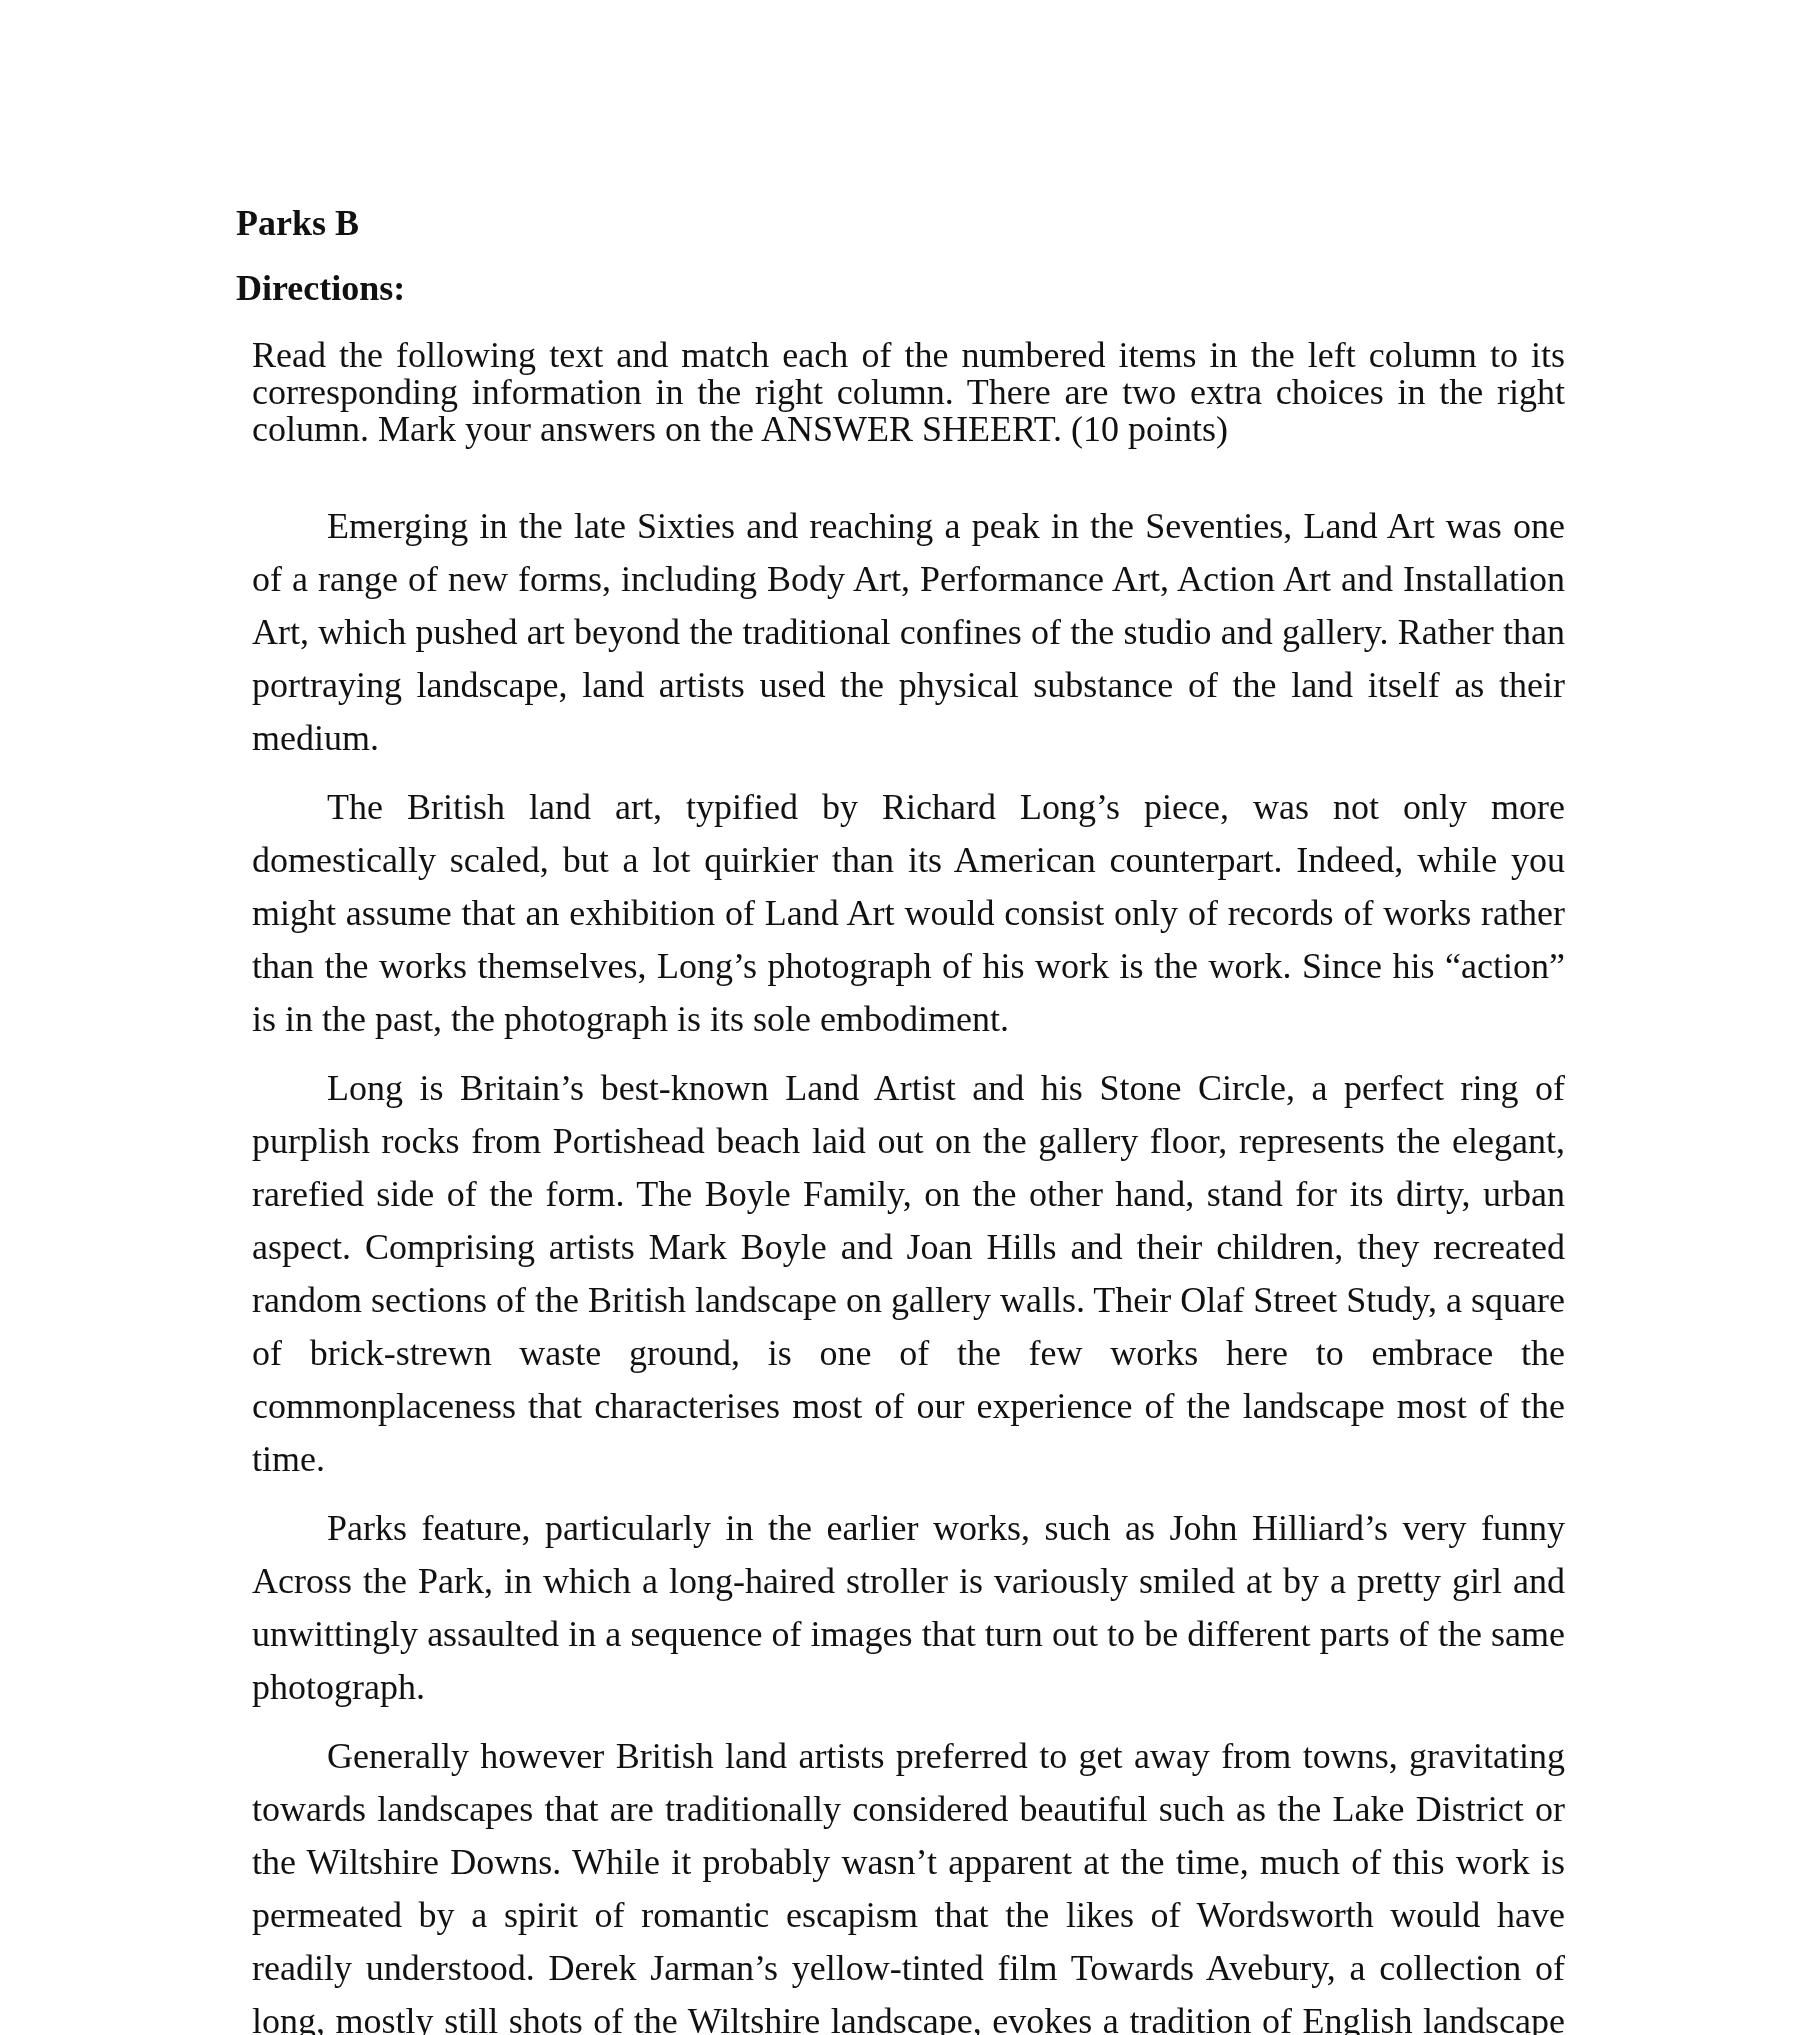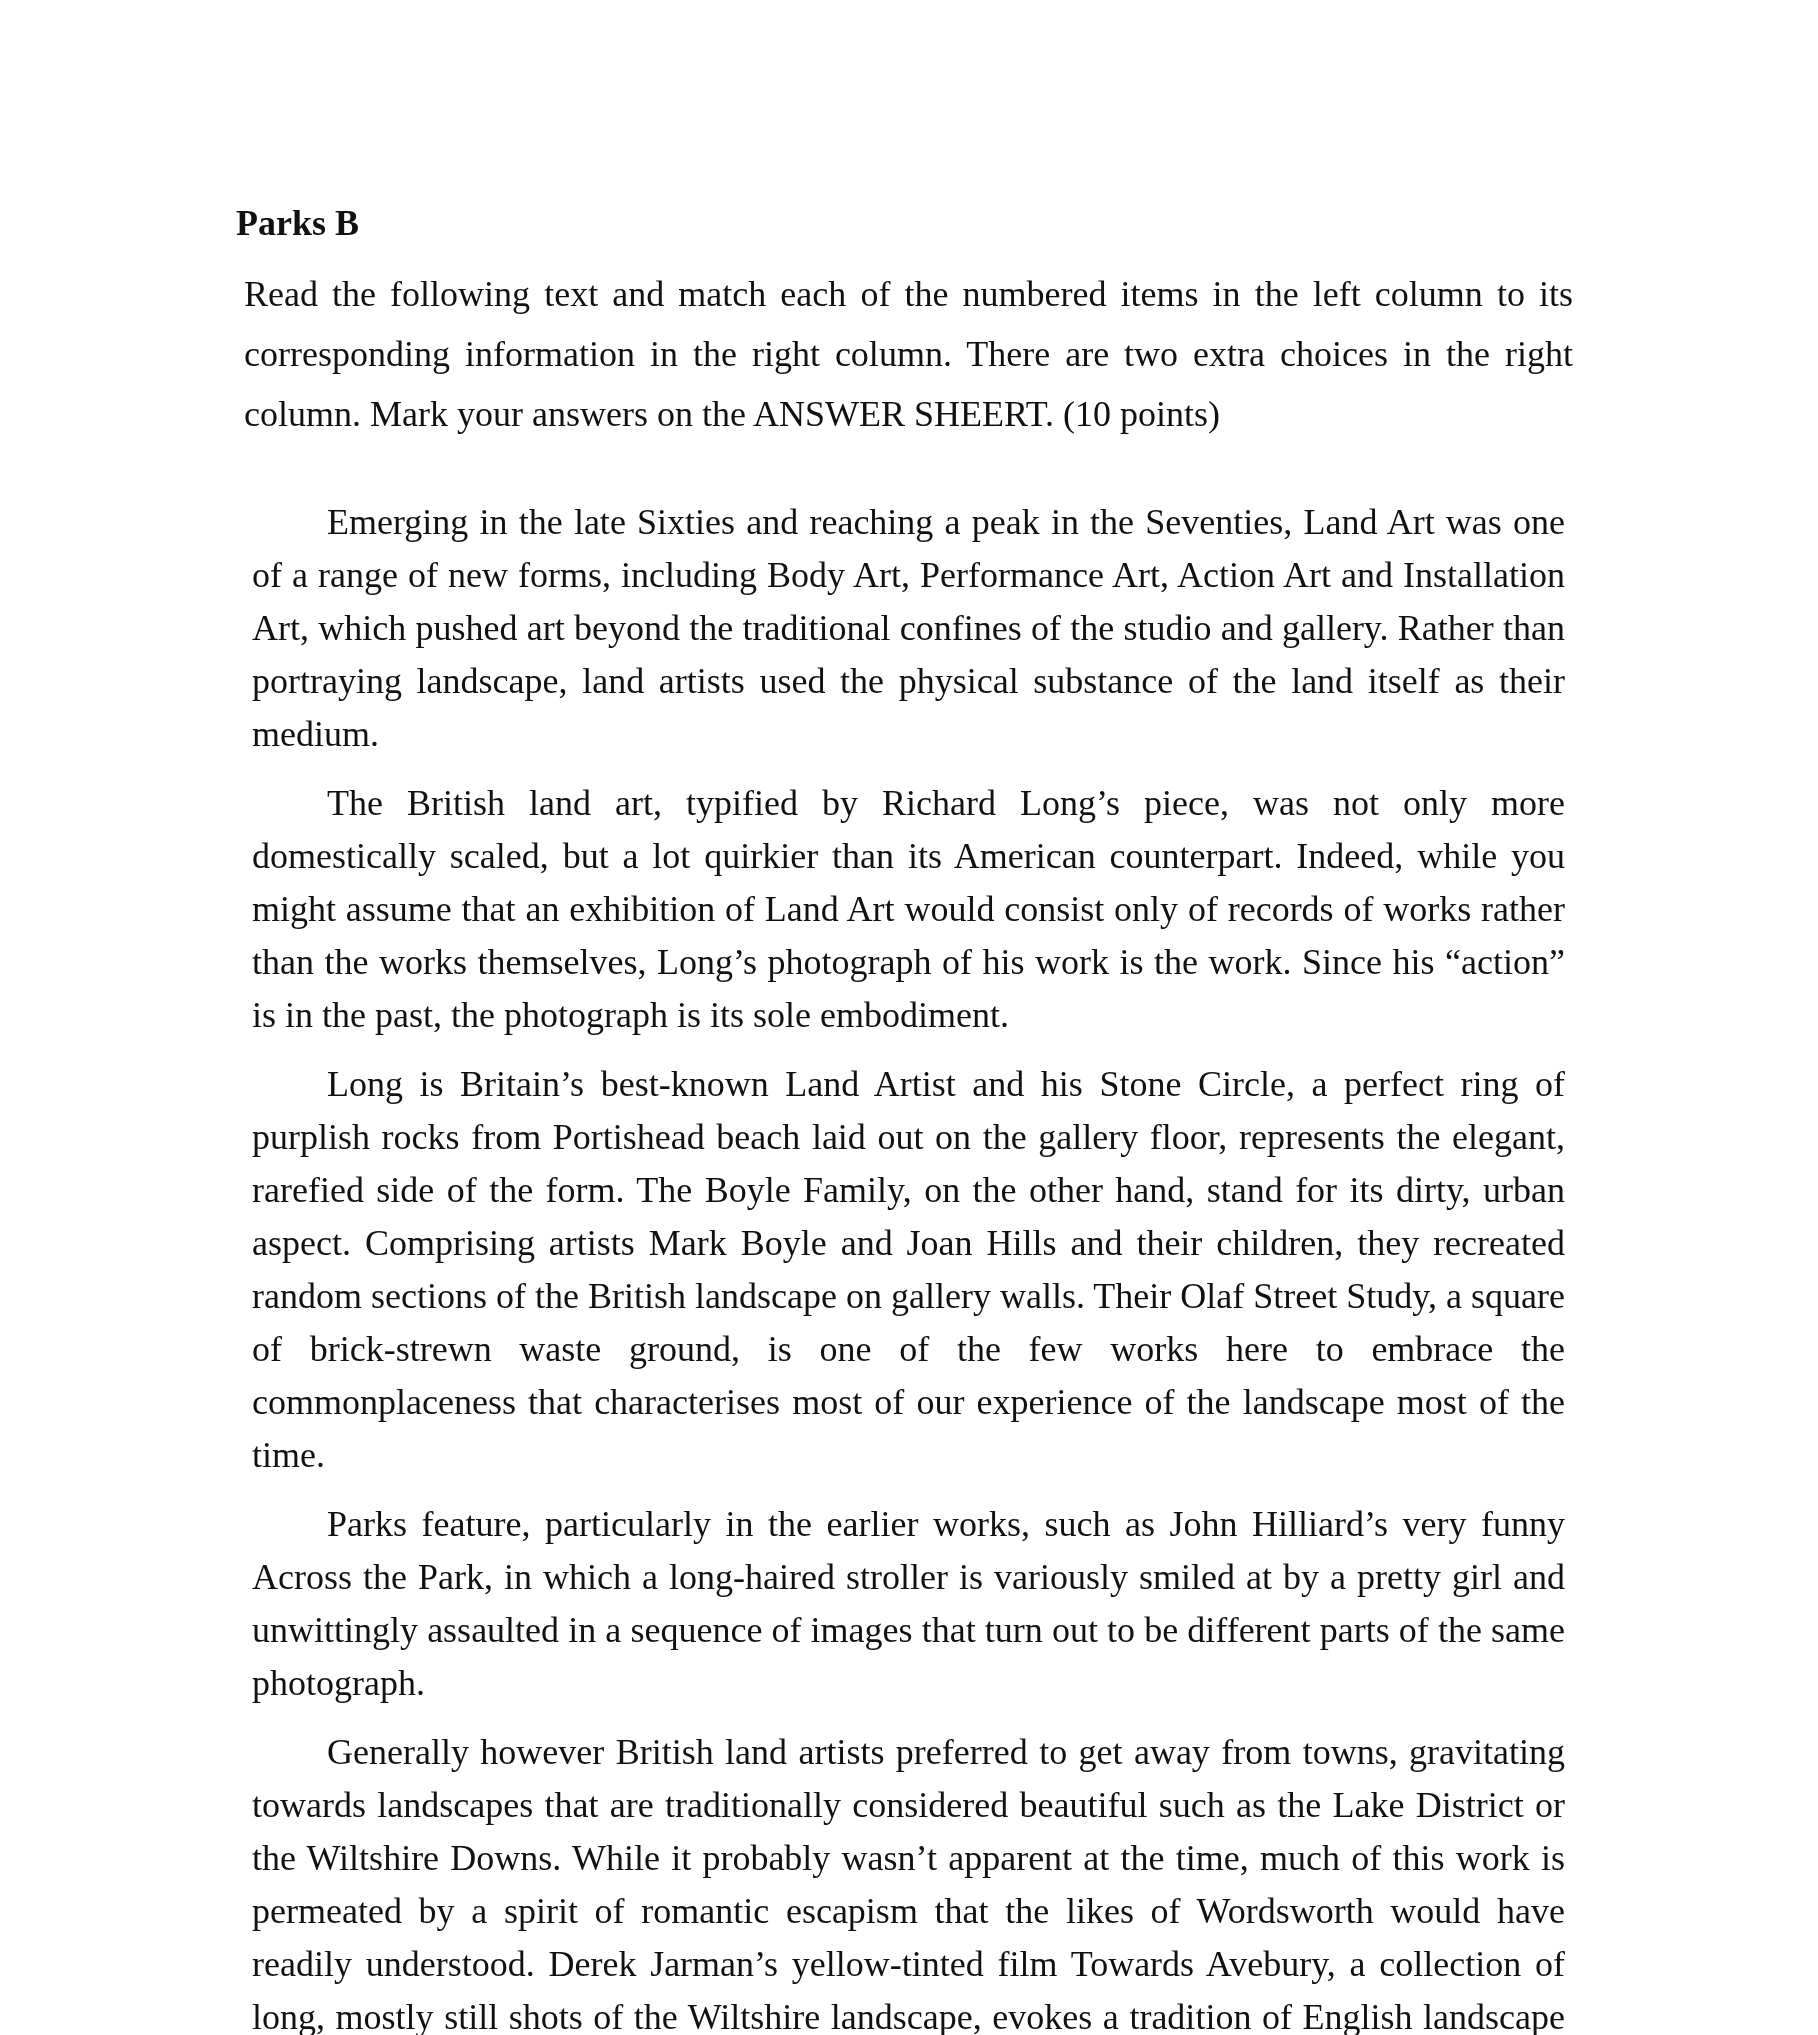--- a/index.html
+++ b/index.html
@@ -15,38 +15,39 @@
     line-height: 53px;
   }
   .heading {
     font-weight: bold;
     margin: 0;
     height: 65px;
     line-height: 65px;
   }
   .directions-title { margin-top: 0; }
   .directions-body {
-    margin: 8px;
+    margin: 16px;
     text-align: justify;
     text-align-last: left;
-    line-height: 60px;
+    line-height: 37px;
   }
   .passage { margin-top: 52px; }
   .para {
     margin: 16px;
     text-indent: 75px;
     text-align: justify;
     text-align-last: left;
   }
 </style>
 </head>
 <body>
 
 <div class="page">
   <p class="heading">Parks B</p>
+  <p class="heading directions-title">Directions:</p>
   <p class="directions-body">Read the following text and match each of the numbered items in the left column to its corresponding information in the right column. There are two extra choices in the right column. Mark your answers on the ANSWER SHEERT. (10 points)</p>
 
   <div class="passage">
     <p class="para">Emerging in the late Sixties and reaching a peak in the Seventies, Land Art was one of a range of new forms, including Body Art, Performance Art, Action Art and Installation Art, which pushed art beyond the traditional confines of the studio and gallery. Rather than portraying landscape, land artists used the physical substance of the land itself as their medium.</p>
     <p class="para">The British land art, typified by Richard Long’s piece, was not only more domestically scaled, but a lot quirkier than its American counterpart. Indeed, while you might assume that an exhibition of Land Art would consist only of records of works rather than the works themselves, Long’s photograph of his work is the work. Since his “action” is in the past, the photograph is its sole embodiment.</p>
     <p class="para">Long is Britain’s best-known Land Artist and his Stone Circle, a perfect ring of purplish rocks from Portishead beach laid out on the gallery floor, represents the elegant, rarefied side of the form. The Boyle Family, on the other hand, stand for its dirty, urban aspect. Comprising artists Mark Boyle and Joan Hills and their children, they recreated random sections of the British landscape on gallery walls. Their Olaf Street Study, a square of brick-strewn waste ground, is one of the few works here to embrace the commonplaceness that characterises most of our experience of the landscape most of the time.</p>
     <p class="para">Parks feature, particularly in the earlier works, such as John Hilliard’s very funny Across the Park, in which a long-haired stroller is variously smiled at by a pretty girl and unwittingly assaulted in a sequence of images that turn out to be different parts of the same photograph.</p>
     <p class="para">Generally however British land artists preferred to get away from towns, gravitating towards landscapes that are traditionally considered beautiful such as the Lake District or the Wiltshire Downs. While it probably wasn’t apparent at the time, much of this work is permeated by a spirit of romantic escapism that the likes of Wordsworth would have readily understood. Derek Jarman’s yellow-tinted film Towards Avebury, a collection of long, mostly still shots of the Wiltshire landscape, evokes a tradition of English landscape painting stretching from Samuel Palmer to Paul Nash.</p>
 
   </div>

